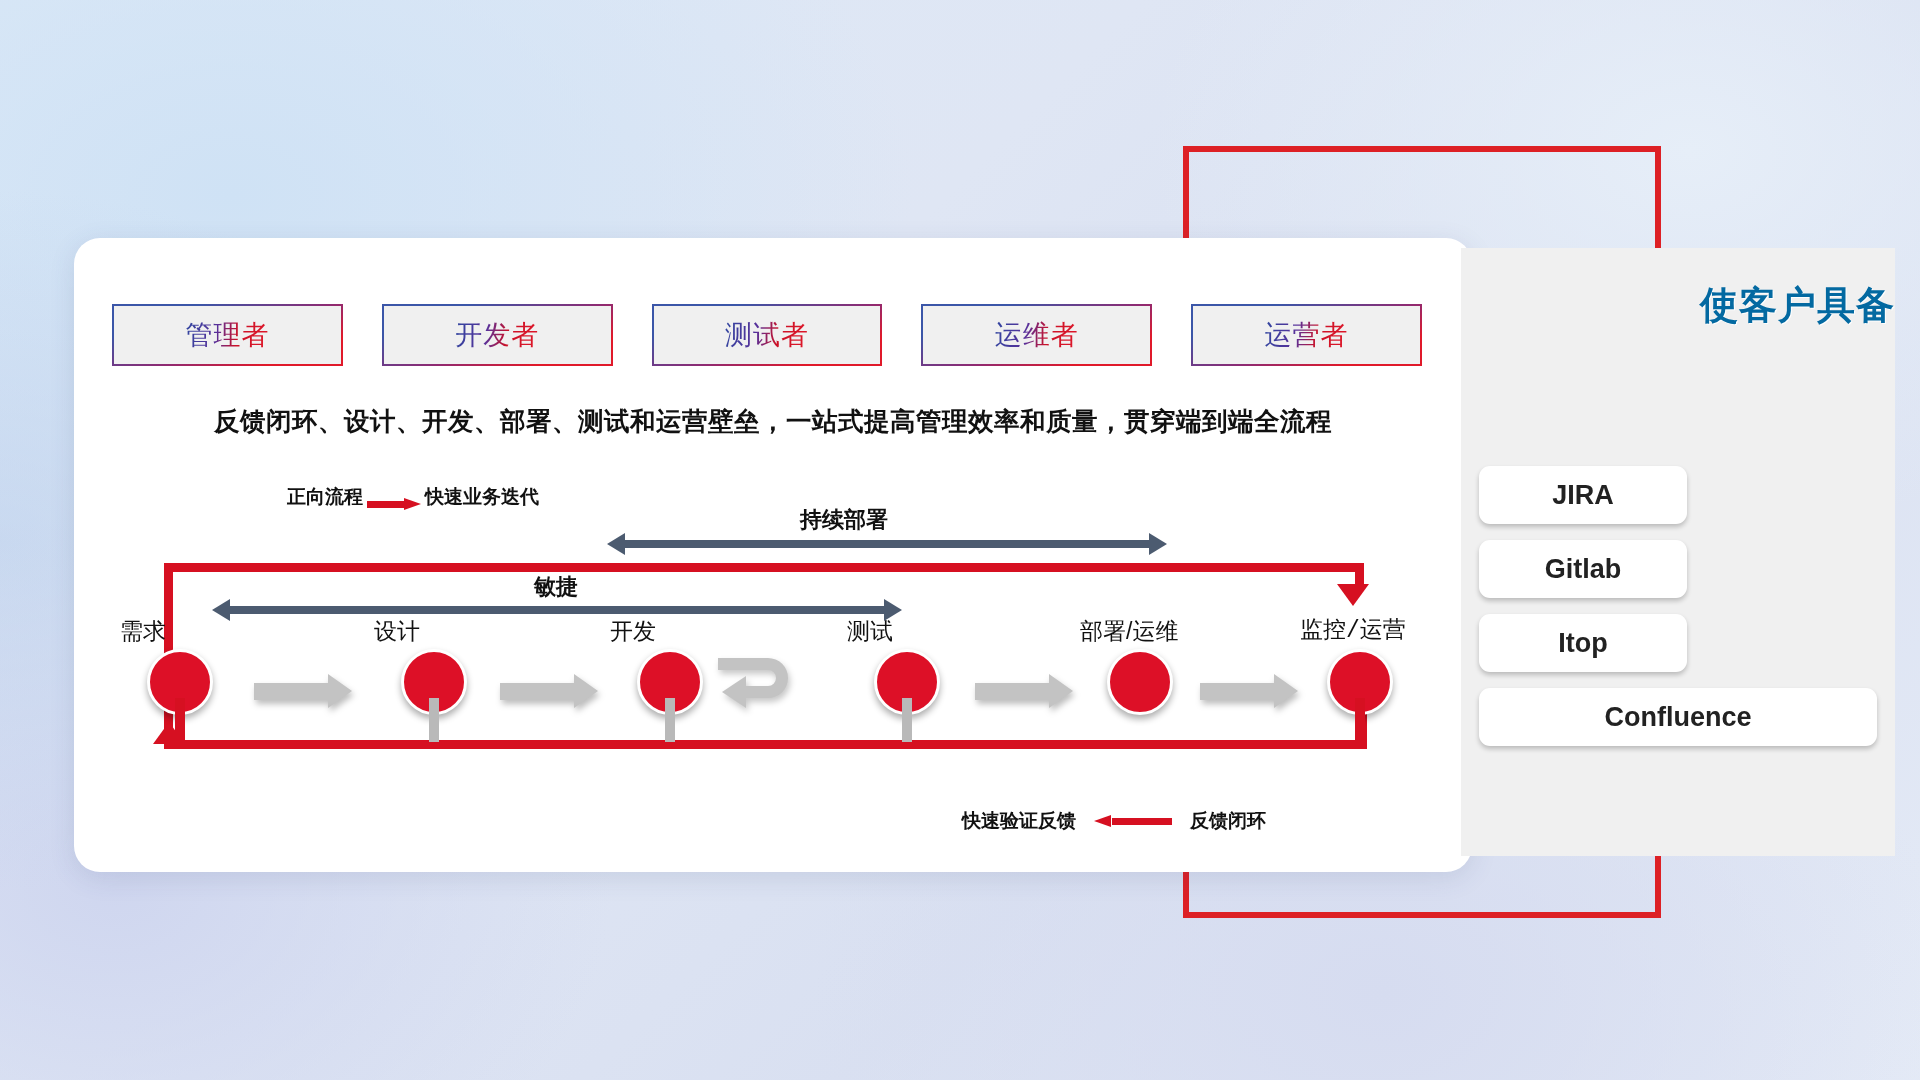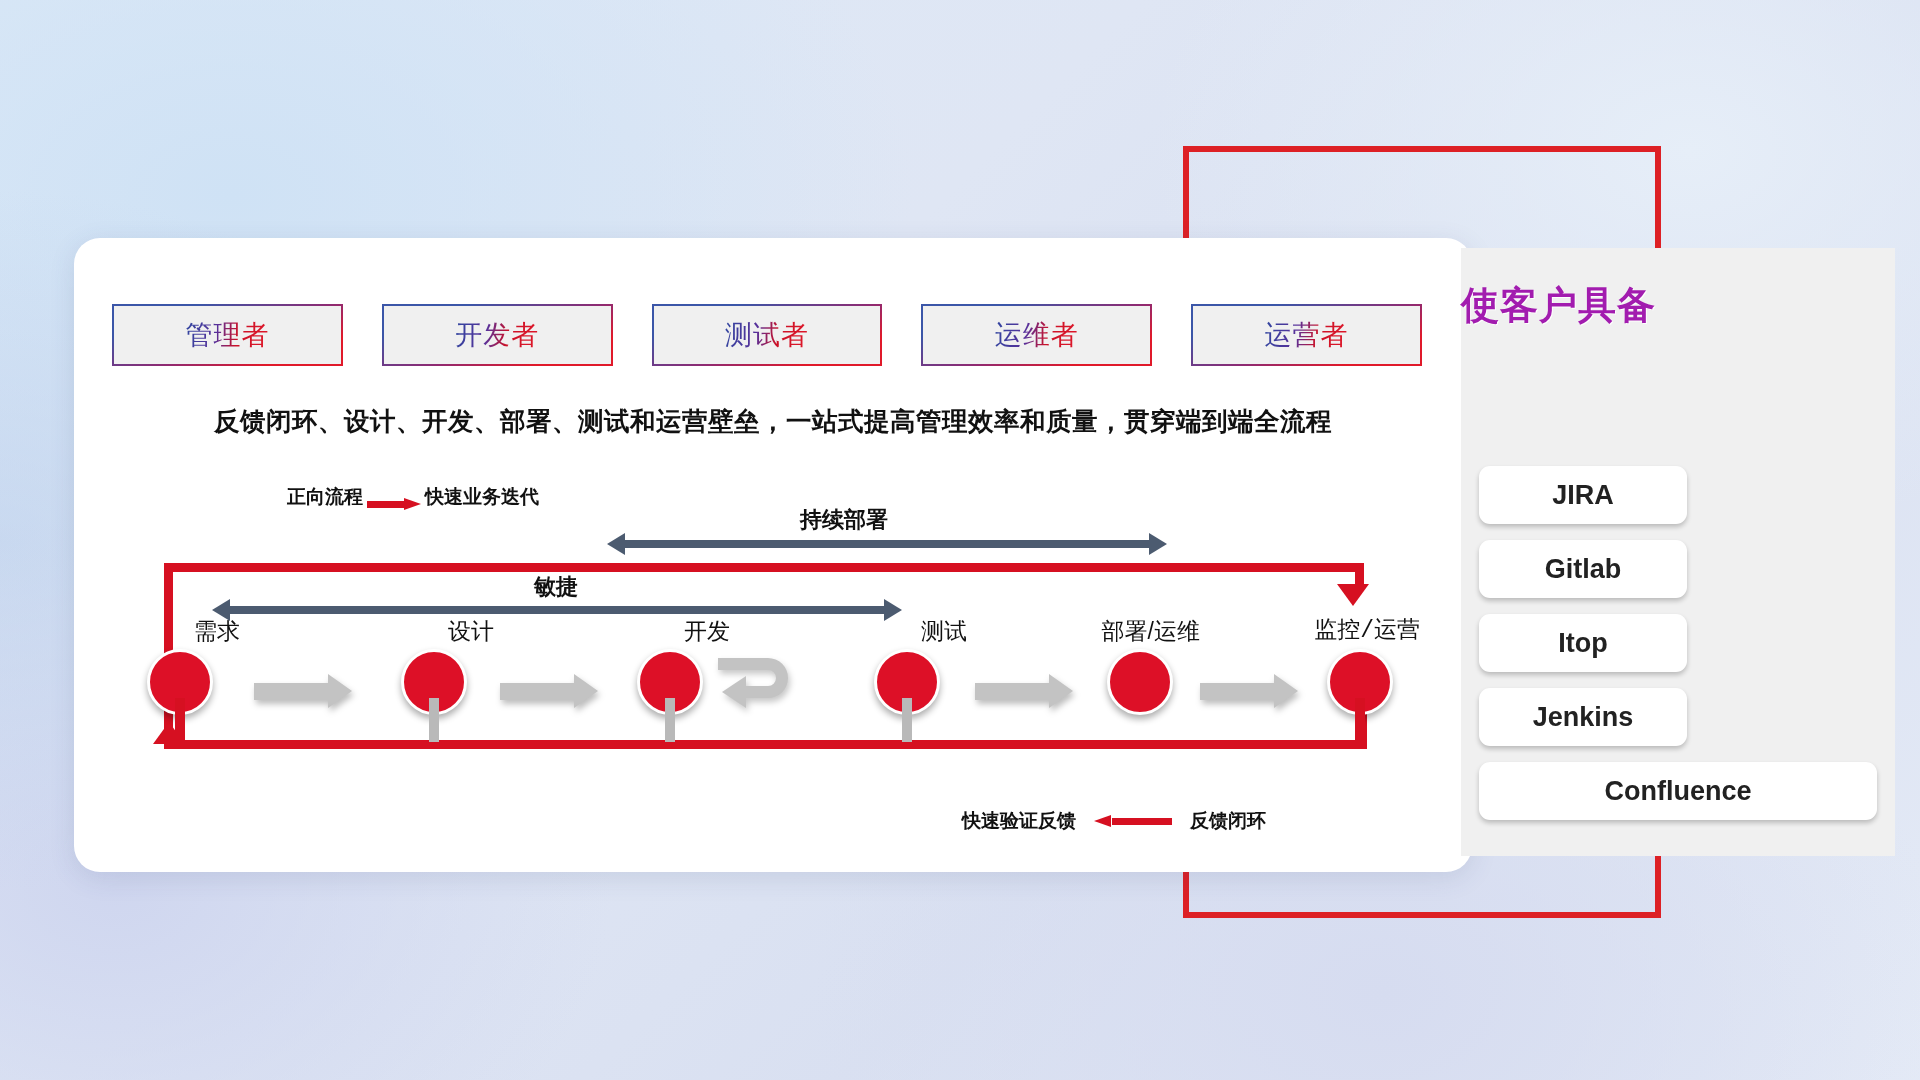--- a/index.html
+++ b/index.html
@@ -79,21 +79,21 @@
   #loop-left{position:absolute;left:164px;top:563px;width:9px;height:186px;background:#d61021;}
   #loop-bottom{position:absolute;left:164px;top:740px;width:1203px;height:9px;background:#d61021;}
   #loop-bottom-up{position:absolute;left:1358px;top:685px;width:9px;height:60px;background:#d61021;}
   #loop-arrow-down{position:absolute;left:1337px;top:584px;width:0;height:0;border-style:solid;
     border-width:22px 16px 0 16px;border-color:#d61021 transparent transparent transparent;}
   #loop-arrow-up{position:absolute;left:153px;top:722px;width:0;height:0;border-style:solid;
     border-width:0 16px 22px 16px;border-color:transparent transparent #d61021 transparent;}
 
   
   #pipeline{position:absolute;left:120px;top:620px;width:1300px;height:120px;}
-  .stage{position:absolute;top:0;width:120px;text-align:right;}
+  .stage{position:absolute;top:0;width:120px;text-align:left;}
   .stage-label{font-size:23px;color:#111;white-space:nowrap;line-height:1;}
   .stage-dot{width:66px;height:66px;border-radius:50%;background:#dd1027;margin:6px auto 0;
     border:3px solid #fff;box-shadow:0 4px 7px rgba(0,0,0,.33);box-sizing:border-box;}
   .stage-stem{position:absolute;left:50%;margin-left:-5px;top:78px;width:10px;height:44px;background:#b9b9b9;}
   .stage-stem.red{background:#d61021;}
 
   
   .gconn{position:absolute;top:54px;height:34px;filter:drop-shadow(2px 4px 3px rgba(0,0,0,.26));}
   .gconn .gbar{position:absolute;left:0;top:9px;height:17px;background:#c3c3c3;}
   .gconn .ghead{position:absolute;right:0;top:0;border-style:solid;
@@ -101,22 +101,22 @@
 
   
   #uturn{position:absolute;left:716px;top:652px;width:100px;height:58px;
     filter:drop-shadow(2px 4px 3px rgba(0,0,0,.22));}
 
   
   #legend-feedback{position:absolute;left:962px;top:808px;display:flex;align-items:center;gap:18px;}
 
   
   #panel{position:absolute;left:1461px;top:248px;width:434px;height:608px;background:#f0f0f0;}
-  #panel-title{position:absolute;left:0;top:30px;width:100%;text-align:left;
-    font-size:38px;font-weight:bold;color:#a21caf;line-height:1.45;letter-spacing:1px;}
+  #panel-title{position:absolute;left:0;top:30px;width:100%;text-align:right;
+    font-size:38px;font-weight:bold;color:#0369a1;line-height:1.45;letter-spacing:1px;}
   #panel-title div{text-shadow:1px 1px 0 rgba(255,255,255,.9);}
   #tools{position:absolute;left:18px;top:218px;width:398px;
     display:flex;flex-wrap:wrap;gap:16px;}
   .tool{background:#fff;border-radius:11px;height:58px;display:flex;align-items:center;
     justify-content:center;font-size:27px;font-weight:bold;color:#222;
     box-shadow:0 3px 5px rgba(0,0,0,.22);}
   .tool.half{width:208px;}
   .tool.full{width:398px;}
 </style>
 </head>
@@ -247,16 +247,15 @@
 </div>
 
 <div id="panel">
   <div id="panel-title">
     <div>使客户具备</div>
   </div>
   <div id="tools">
     <div class="tool half">JIRA</div>
     <div class="tool half">Gitlab</div>
     <div class="tool half">Itop</div>
-    <div class="tool half">Jenkins</div>
     <div class="tool full">Confluence</div>
   </div>
 </div>
 
 </body></html>

